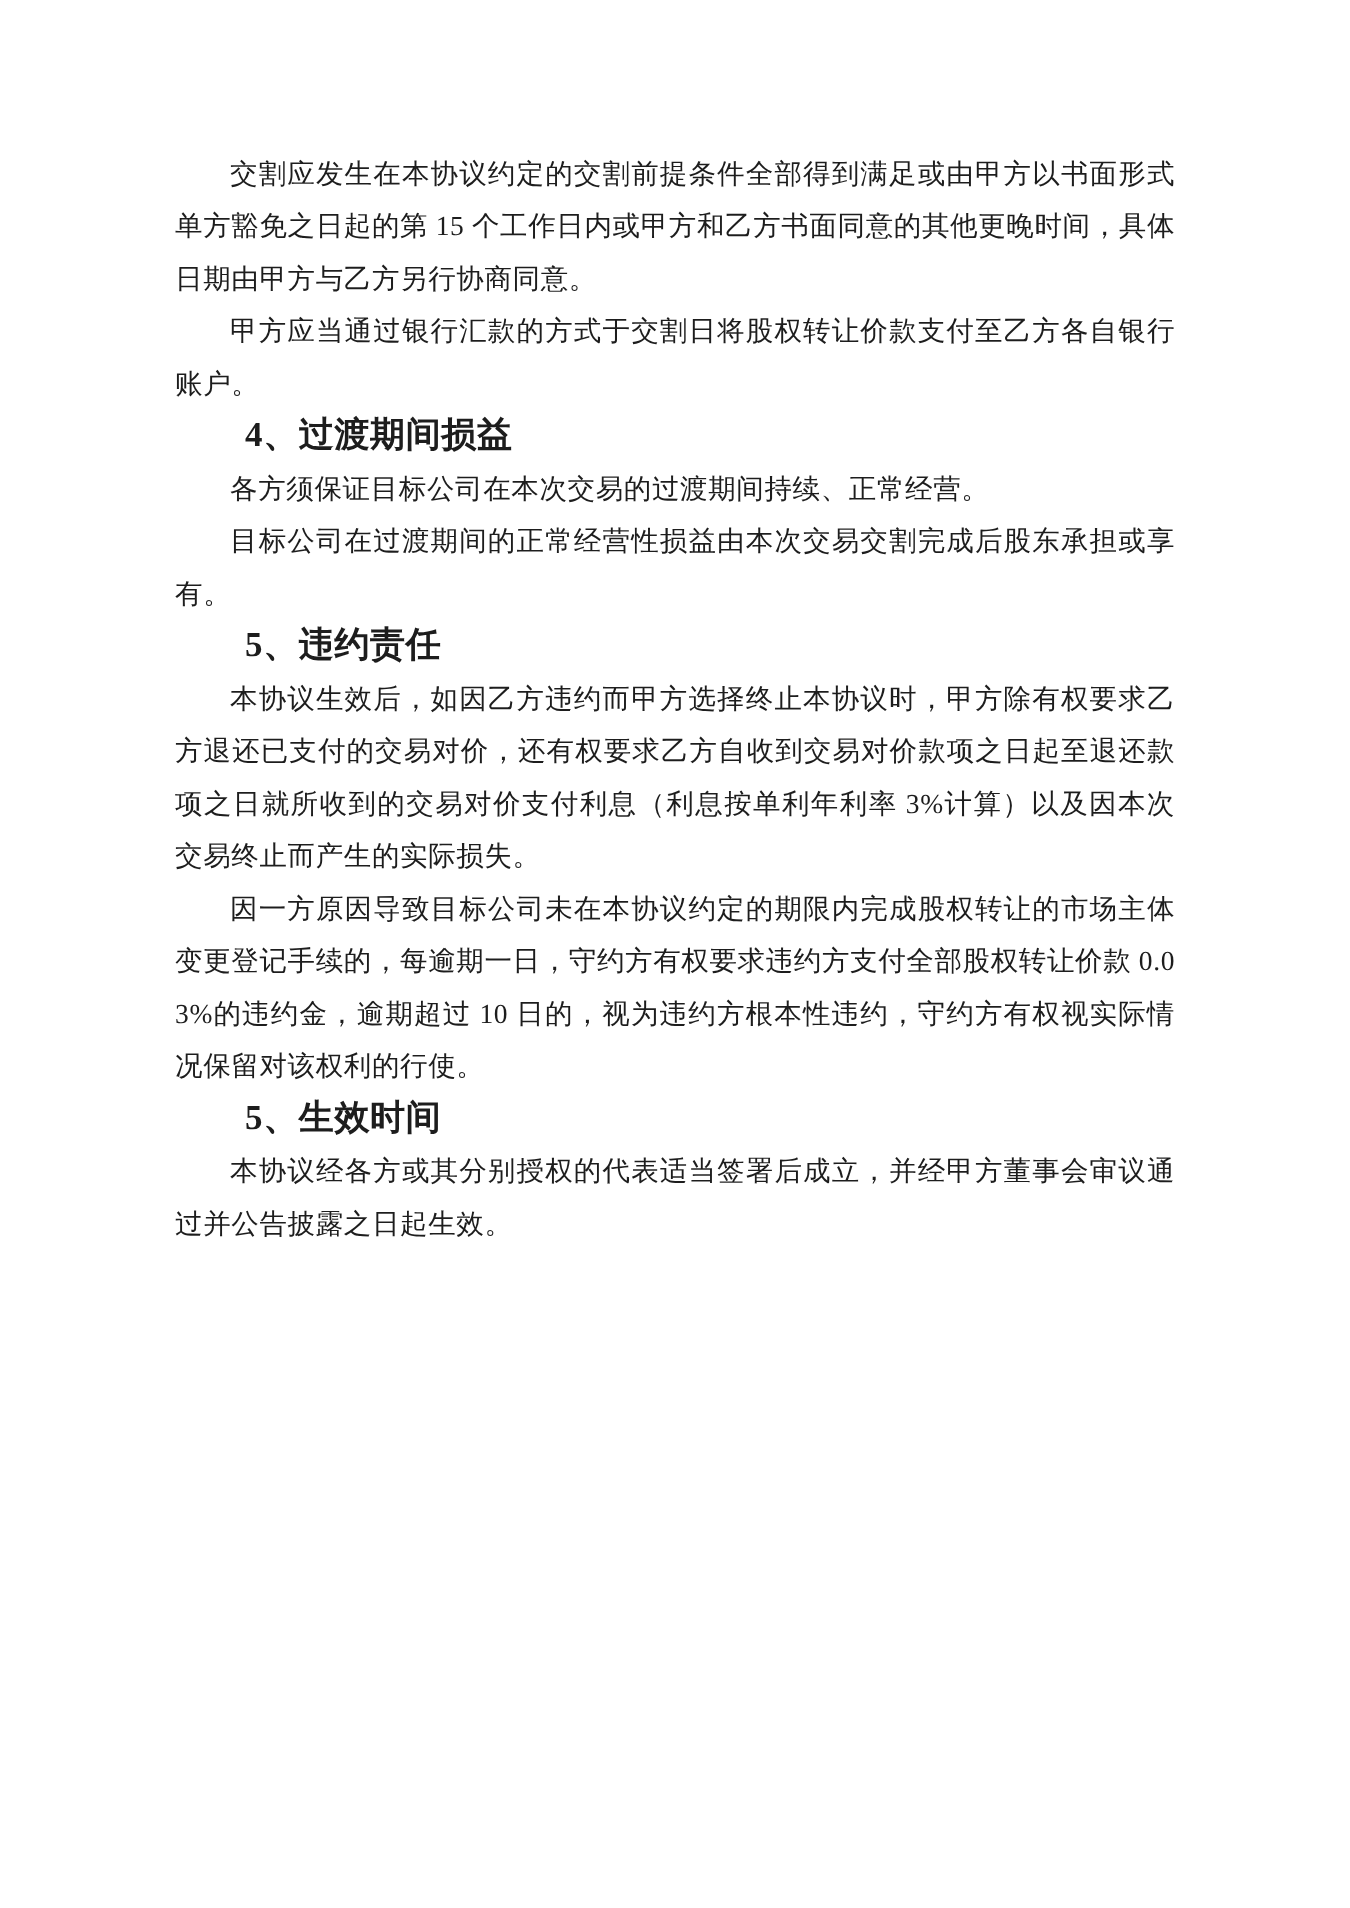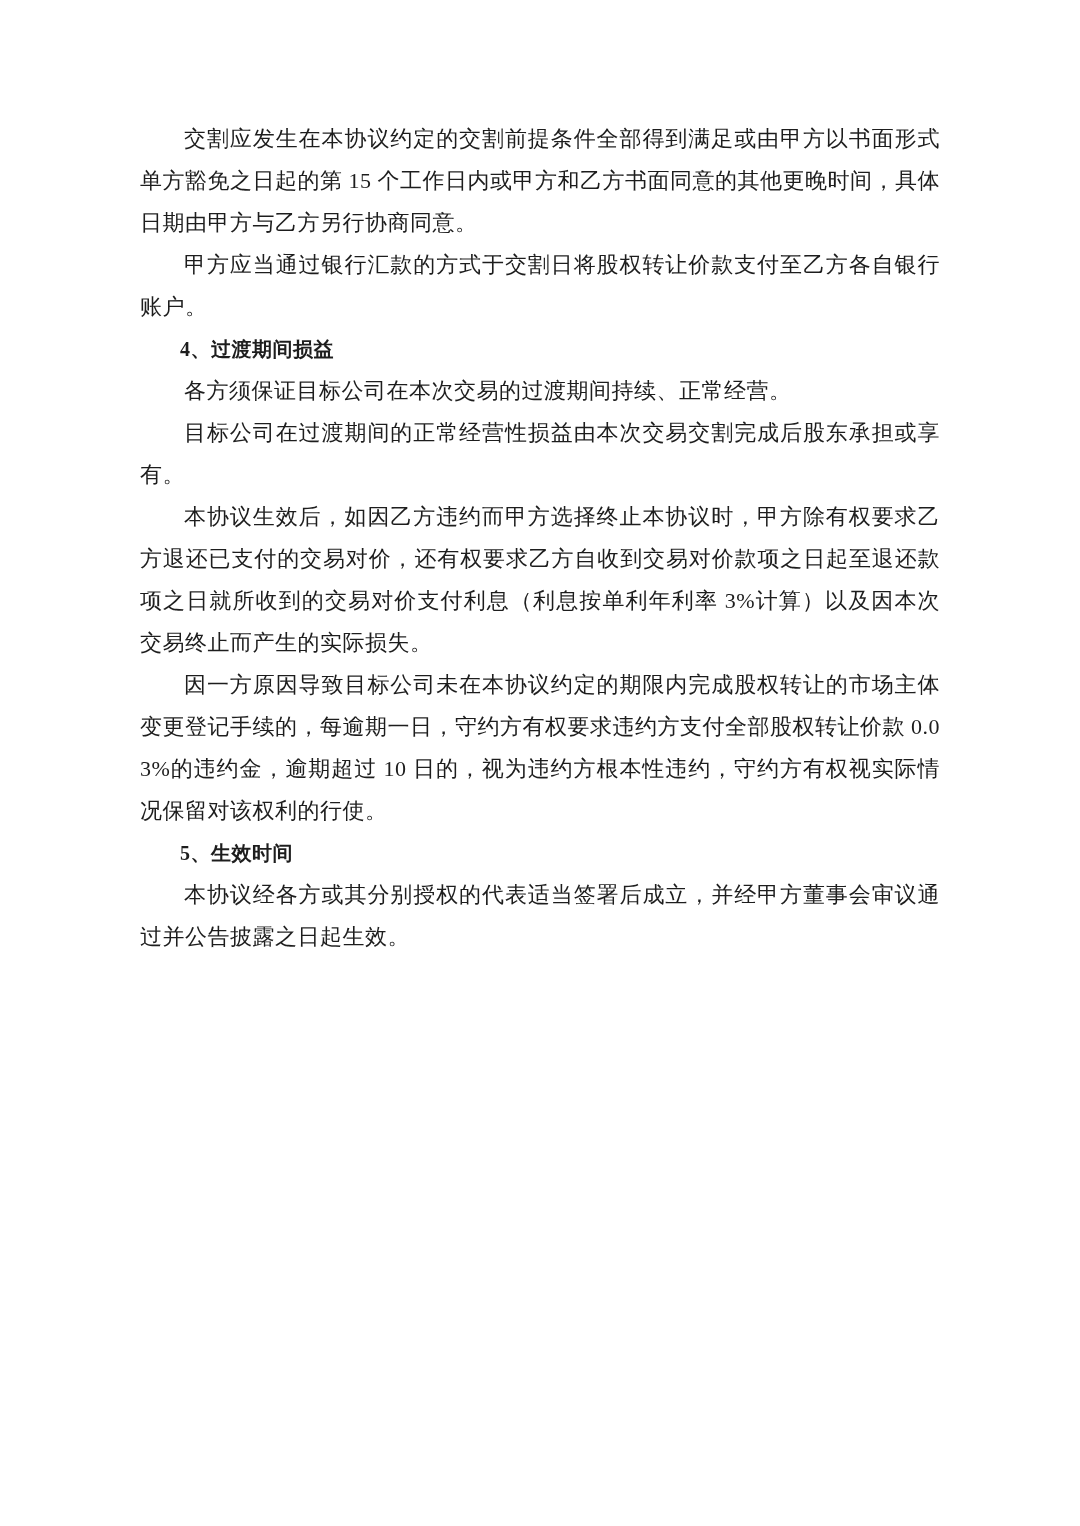--- a/index.html
+++ b/index.html
@@ -26,36 +26,37 @@
     margin: 0;
     font-size: 22px;
     line-height: 42px;
     text-align: justify;
     text-indent: 2em;
     word-break: break-all;
     letter-spacing: 0.5px;
   }
   .doc .heading {
     margin: 0;
-    font-size: 20px;
+    font-size: 28px;
     line-height: 42px;
     font-weight: bold;
     text-align: left;
     text-indent: 2em;
     letter-spacing: 0.5px;
   }
 </style>
 </head>
 <body>
 
 <div class="page">
   <div class="doc">
     <p class="para">交割应发生在本协议约定的交割前提条件全部得到满足或由甲方以书面形式单方豁免之日起的第 15 个工作日内或甲方和乙方书面同意的其他更晚时间，具体日期由甲方与乙方另行协商同意。</p>
     <p class="para">甲方应当通过银行汇款的方式于交割日将股权转让价款支付至乙方各自银行账户。</p>
     <p class="heading">4、过渡期间损益</p>
     <p class="para">各方须保证目标公司在本次交易的过渡期间持续、正常经营。</p>
     <p class="para">目标公司在过渡期间的正常经营性损益由本次交易交割完成后股东承担或享有。</p>
+    <p class="heading">5、违约责任</p>
     <p class="para">本协议生效后，如因乙方违约而甲方选择终止本协议时，甲方除有权要求乙方退还已支付的交易对价，还有权要求乙方自收到交易对价款项之日起至退还款项之日就所收到的交易对价支付利息（利息按单利年利率 3%计算）以及因本次交易终止而产生的实际损失。</p>
     <p class="para">因一方原因导致目标公司未在本协议约定的期限内完成股权转让的市场主体变更登记手续的，每逾期一日，守约方有权要求违约方支付全部股权转让价款 0.03%的违约金，逾期超过 10 日的，视为违约方根本性违约，守约方有权视实际情况保留对该权利的行使。</p>
     <p class="heading">5、生效时间</p>
     <p class="para">本协议经各方或其分别授权的代表适当签署后成立，并经甲方董事会审议通过并公告披露之日起生效。</p>
   </div>
 </div>
 
 </body></html>

